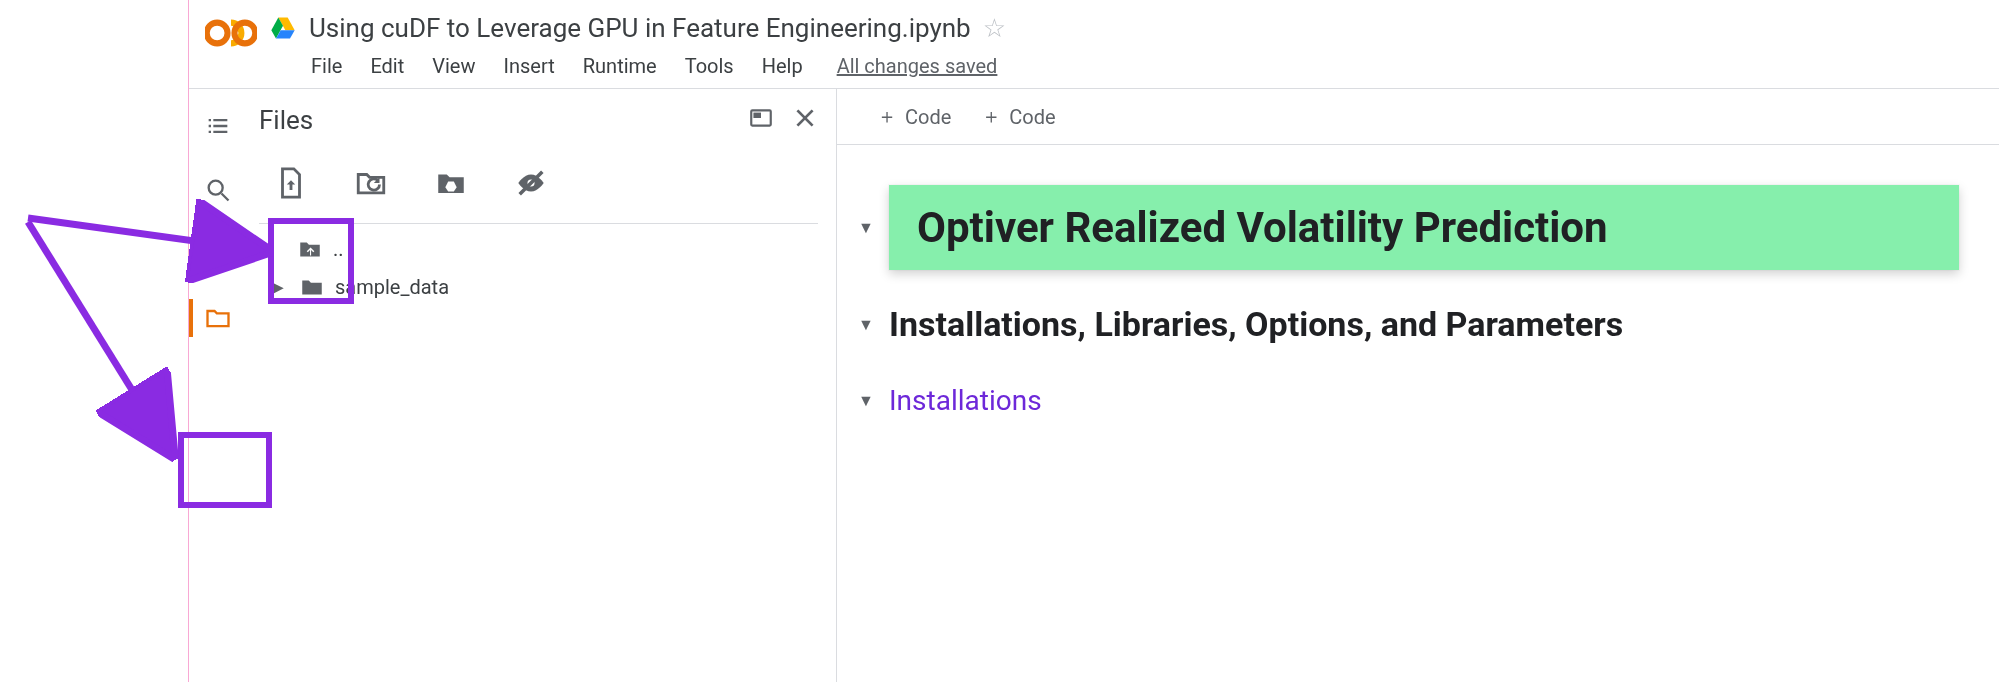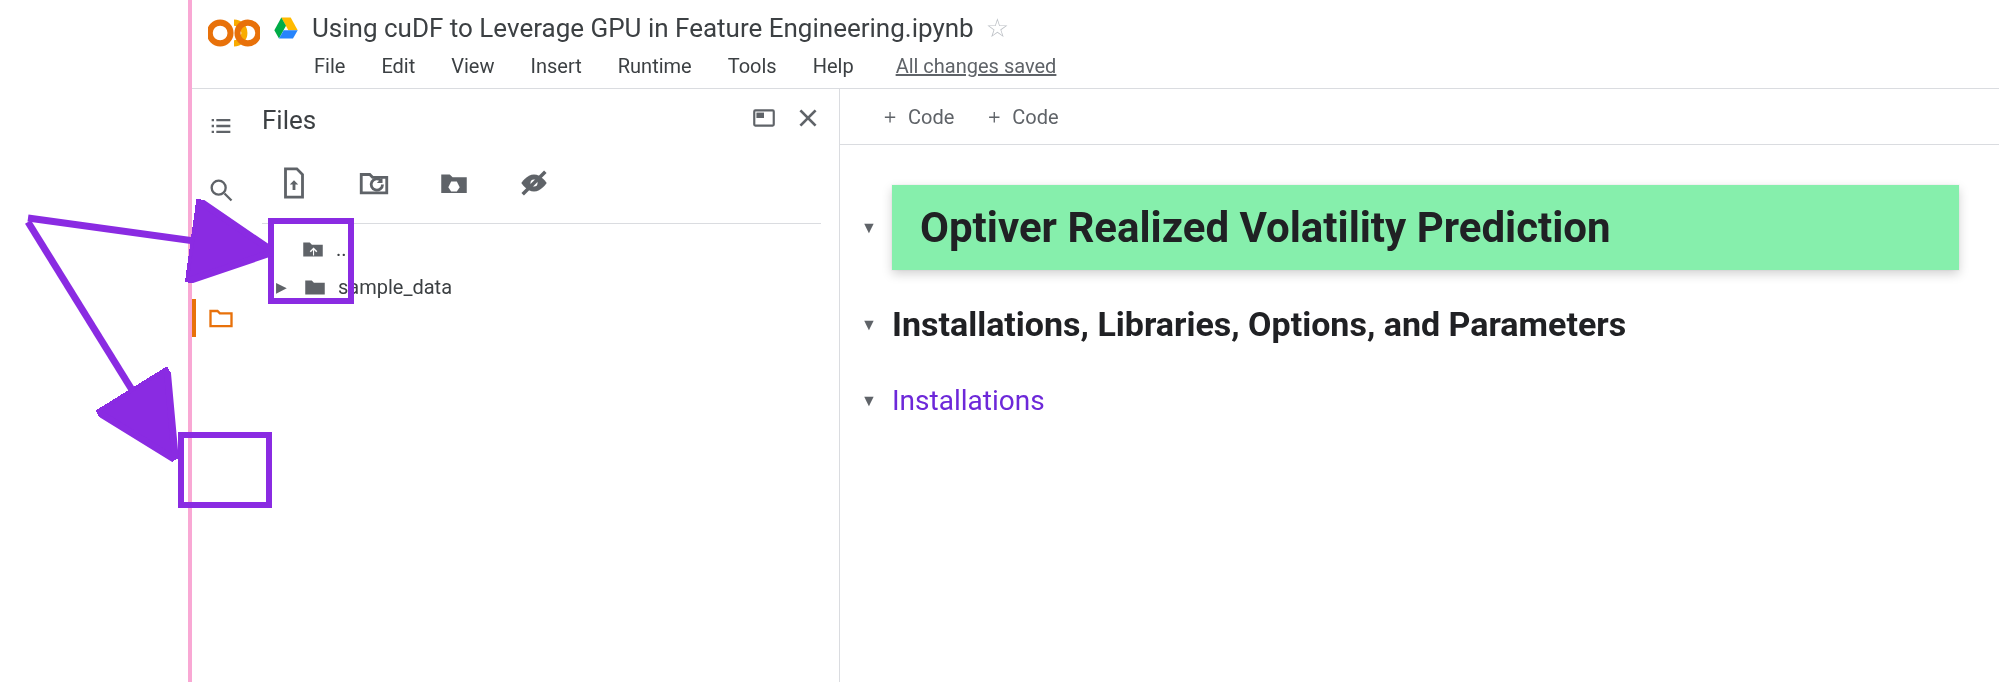--- a/index.html
+++ b/index.html
@@ -18,39 +18,39 @@
   .ann-arrow { position: absolute; stroke: #8a2be2; fill: #8a2be2; }
 
   
   .app-window {
     position: absolute;
     left: 188px;
     top: 0;
     right: 0;
     bottom: 0;
     background: #fff;
-    border-left: 4px solid #f9a8d4;
+    border-left: 1px solid #f9a8d4;
     display: flex;
     flex-direction: column;
   }
 
   
   .header {
     display: flex;
     align-items: flex-start;
     padding: 8px 16px 0 16px;
     gap: 12px;
   }
   .colab-logo { width: 52px; height: 42px; margin-top: 4px; }
   .header-main { flex: 1; display: flex; flex-direction: column; }
   .title-row { display: flex; align-items: center; gap: 12px; font-size: 26px; color: #3c4043; height: 40px; }
   .drive-icon { width: 28px; height: 28px; }
   .title-text { font-weight: 400; }
   .star { color: #bdc1c6; font-size: 26px; }
-  .menu-row { display: flex; align-items: center; gap: 36px; padding: 6px 0 10px 42px; font-size: 20px; color: #3c4043; }
+  .menu-row { display: flex; align-items: center; gap: 28px; padding: 6px 0 10px 42px; font-size: 20px; color: #3c4043; }
   .menu-item { cursor: pointer; }
   .save-status { color: #5f6368; text-decoration: underline; margin-left: 6px; }
 
   .divider-h { height: 1px; background: #dadce0; width: 100%; }
 
   
   .body-area { flex: 1; display: flex; min-height: 0; }
 
   
   .icon-rail {

